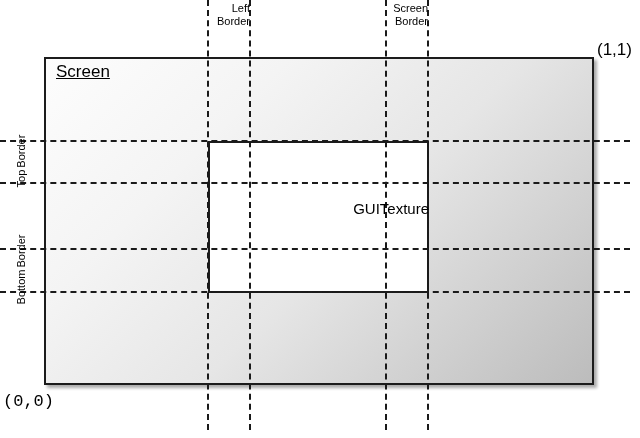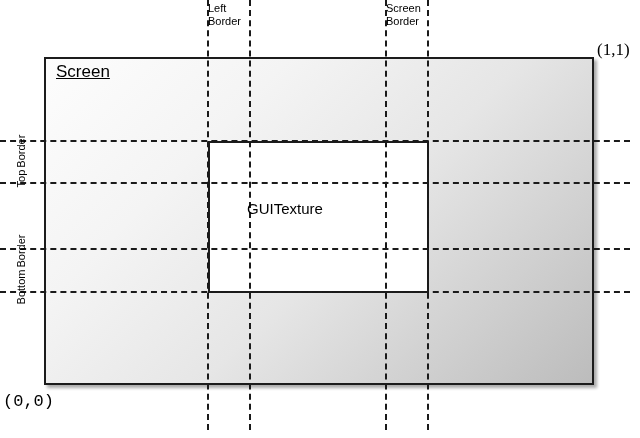--- a/index.html
+++ b/index.html
@@ -52,25 +52,24 @@
     height: 152px;
     background: #ffffff;
     border: 2px solid #1c1c1c;
     z-index: 4;
   }
   .texture-label {
     position: absolute;
     left: 208px;
     top: 200px;
     width: 221px;
-    text-align: left;
+    text-align: right;
     font-size: 15px;
     z-index: 7;
     white-space: nowrap;
-    padding-left: 39px;
   }
 
   
   .vline {
     position: absolute;
     top: 0;
     width: 0;
     height: 430px;
     border-left: 2px dashed #1a1a1a;
     z-index: 5;
@@ -84,29 +83,29 @@
     z-index: 5;
   }
 
   
   .coord {
     position: absolute;
     font-size: 17px;
     z-index: 8;
     white-space: nowrap;
   }
-  .coord-tr { left: 597px; top: 40px; font-family: Liberation Serif, serif; }
+  .coord-tr { left: 597px; top: 40px; }
   .coord-bl { left: 3px;  top: 392px; font-family: Liberation Mono, monospace; }
 
   
   .toplabel {
     position: absolute;
     top: 2px;
     width: 42px;
-    text-align: left;
+    text-align: right;
     font-size: 11px;
     line-height: 13px;
     z-index: 8;
   }
   .toplabel span { display: block; }
 
   
   .sidelabel {
     position: absolute;
     left: 0px;

